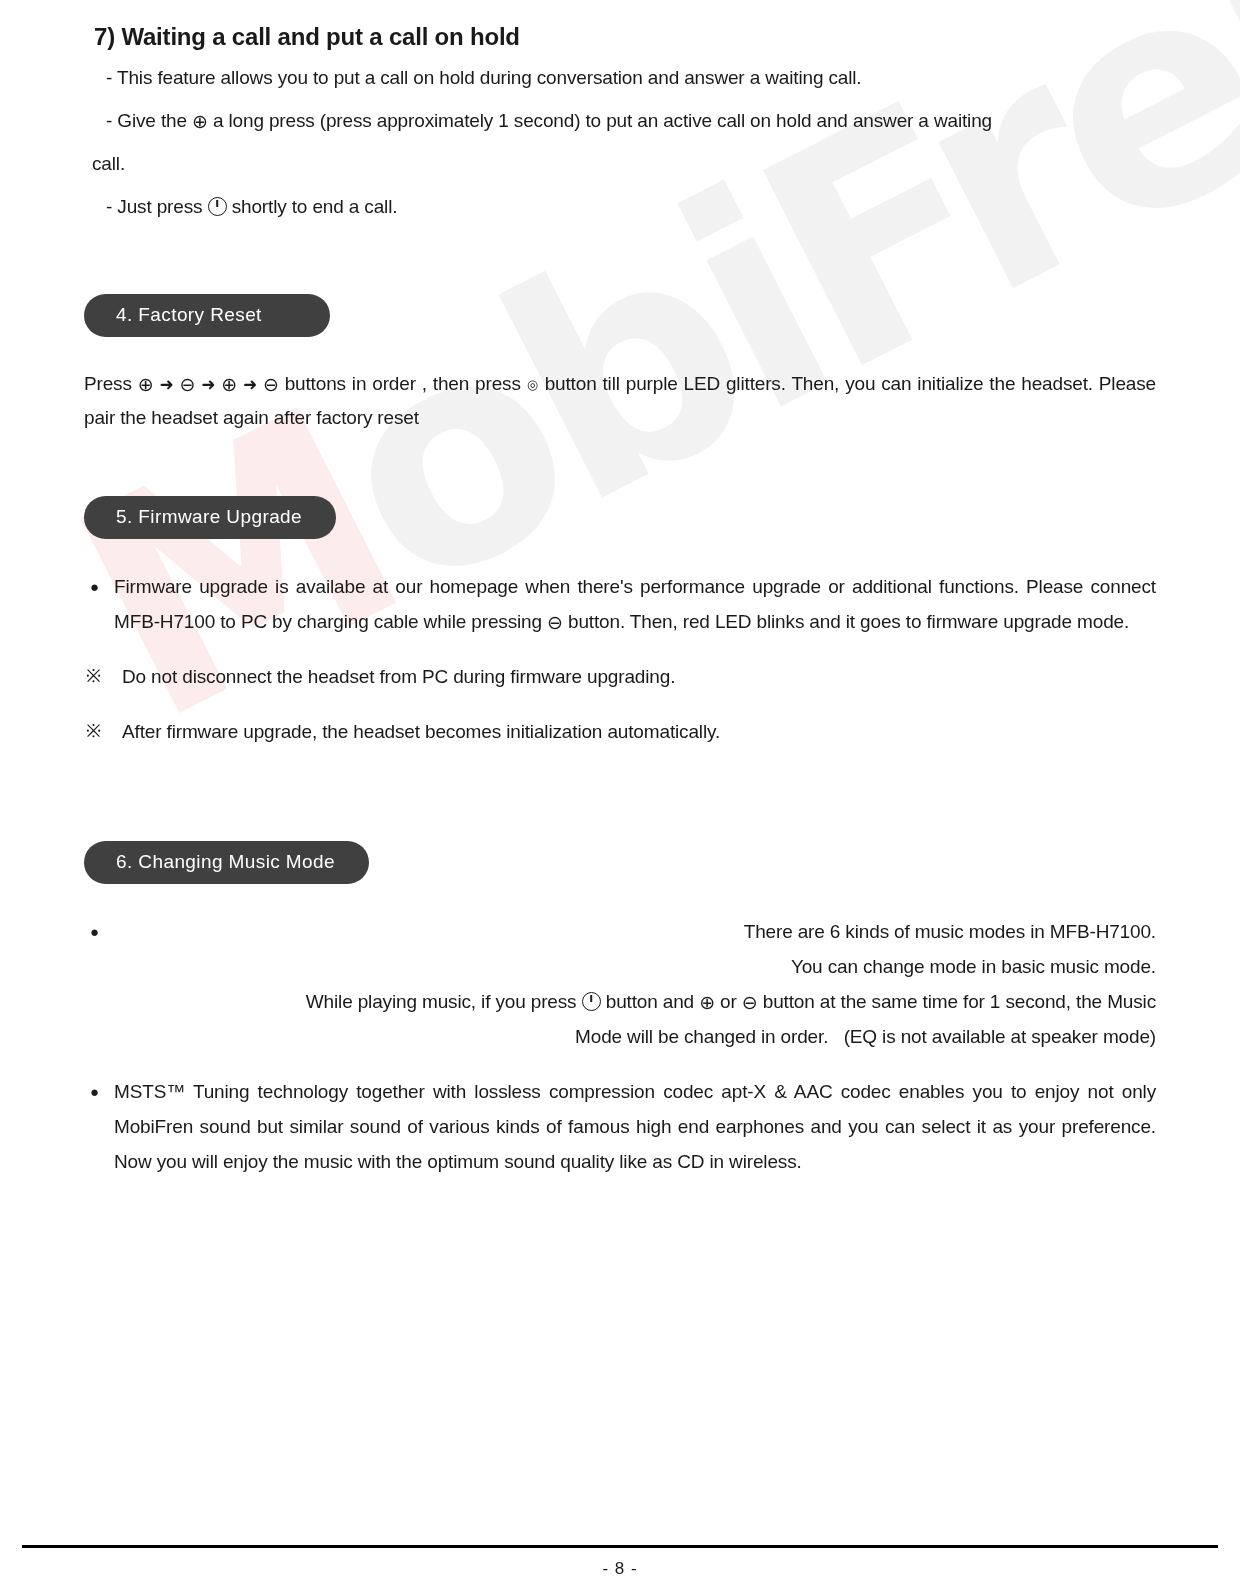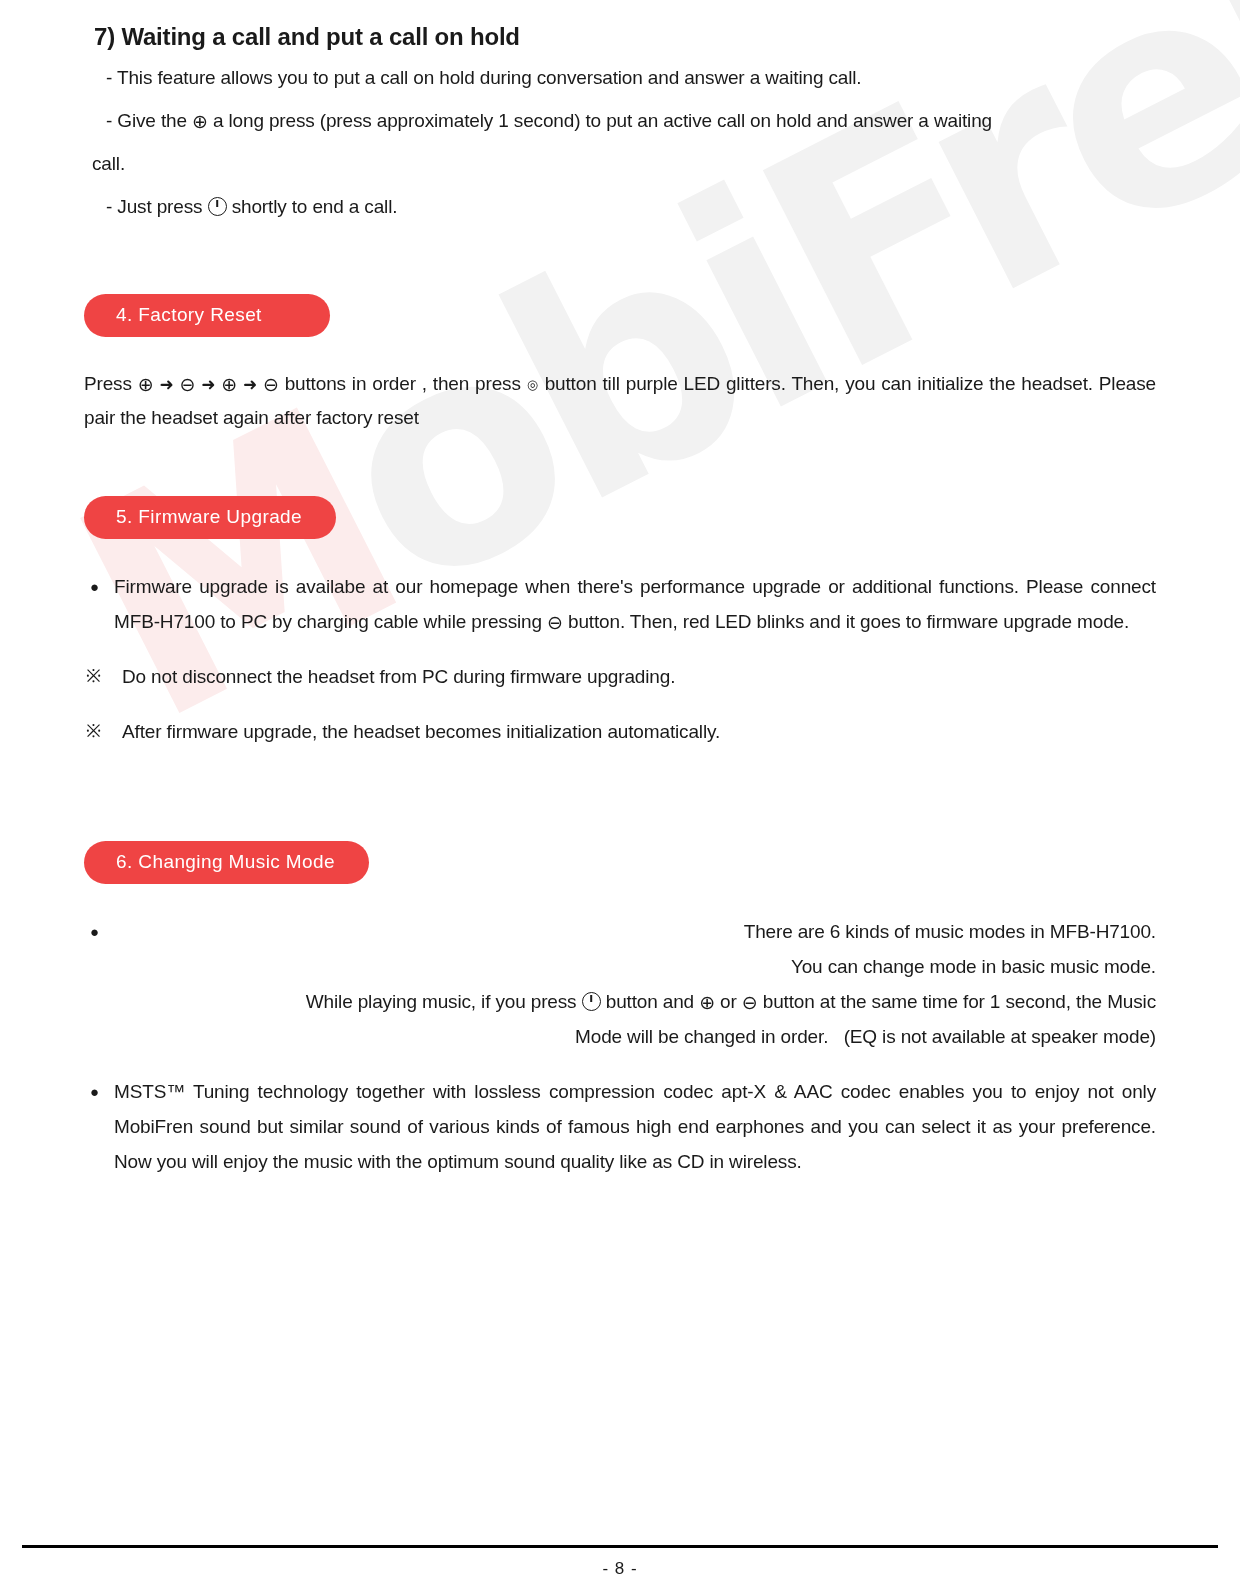--- a/index.html
+++ b/index.html
@@ -71,21 +71,21 @@
     padding-left: 14px;
     letter-spacing: -0.15px;
   }
   .dash-line.nohang {
     padding-left: 0;
   }
 
   
   .pill {
     display: inline-block;
-    background: #ef4444;
+    background: #404040;
     color: #ffffff;
     border-radius: 26px;
     font-size: 19px;
     letter-spacing: 0.4px;
     padding: 11px 34px 13px 32px;
     line-height: 1;
     min-width: 180px;
   }
   .pill-wrap { margin: 0; }
 

